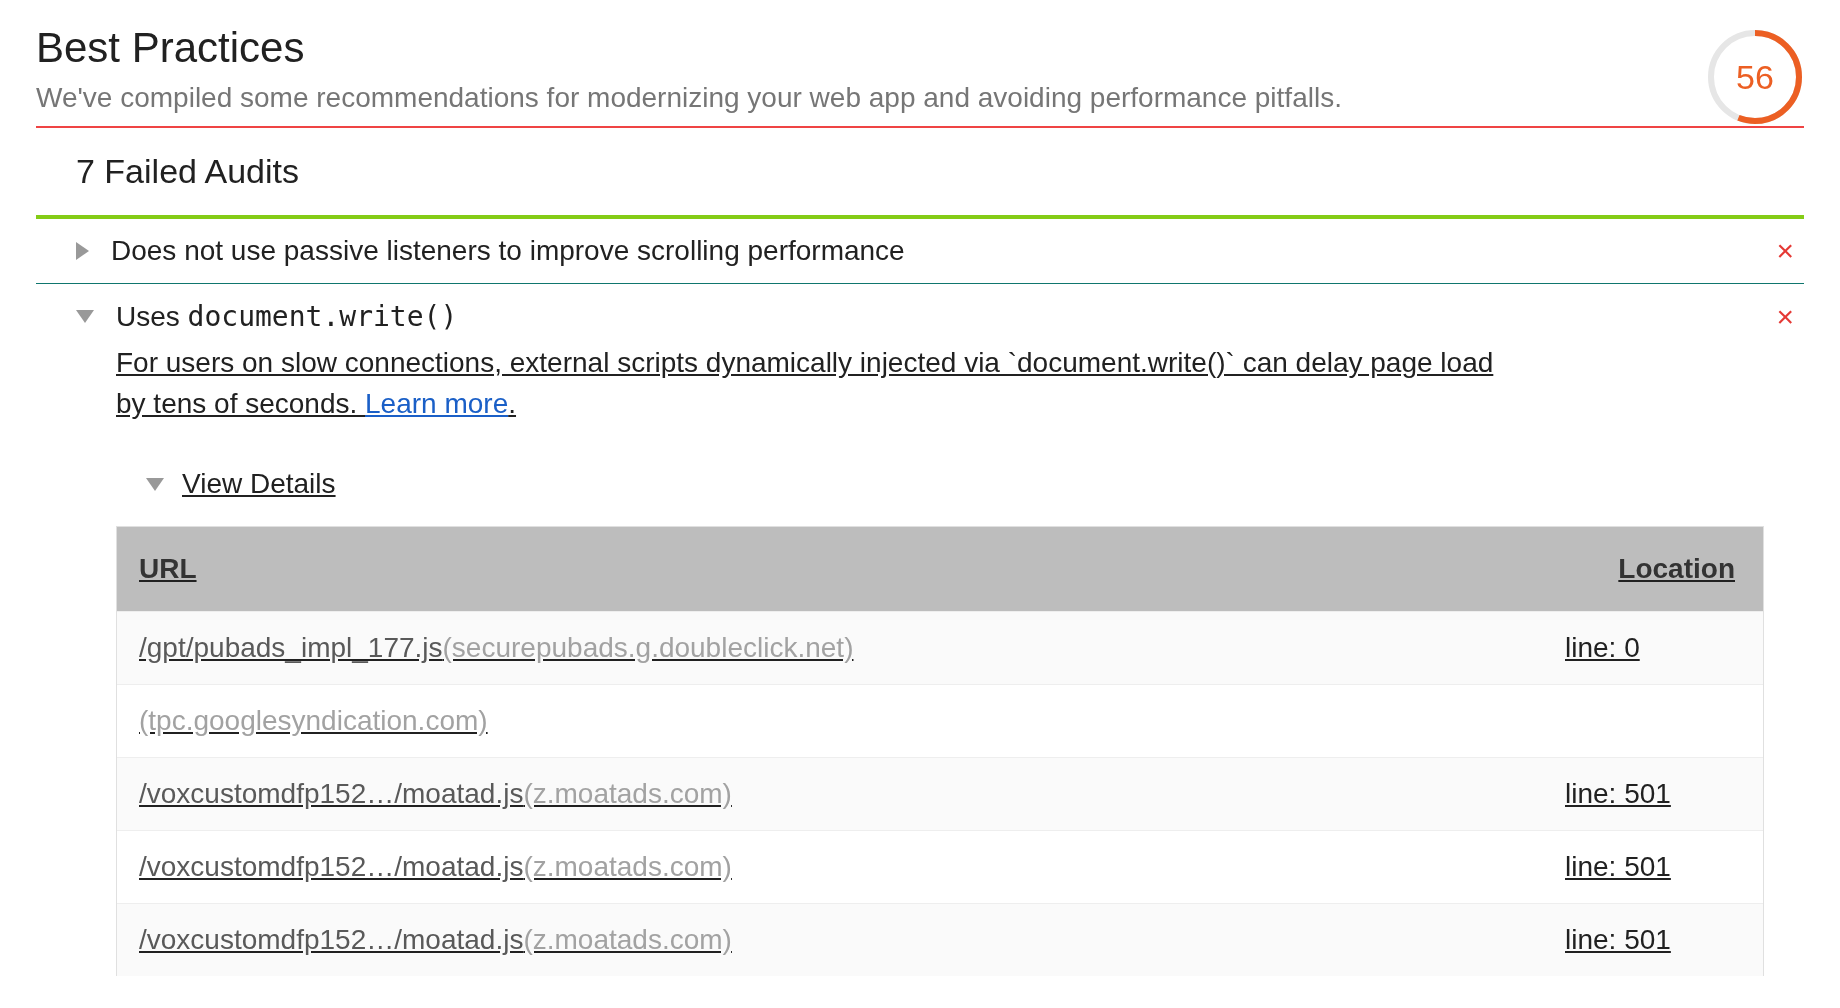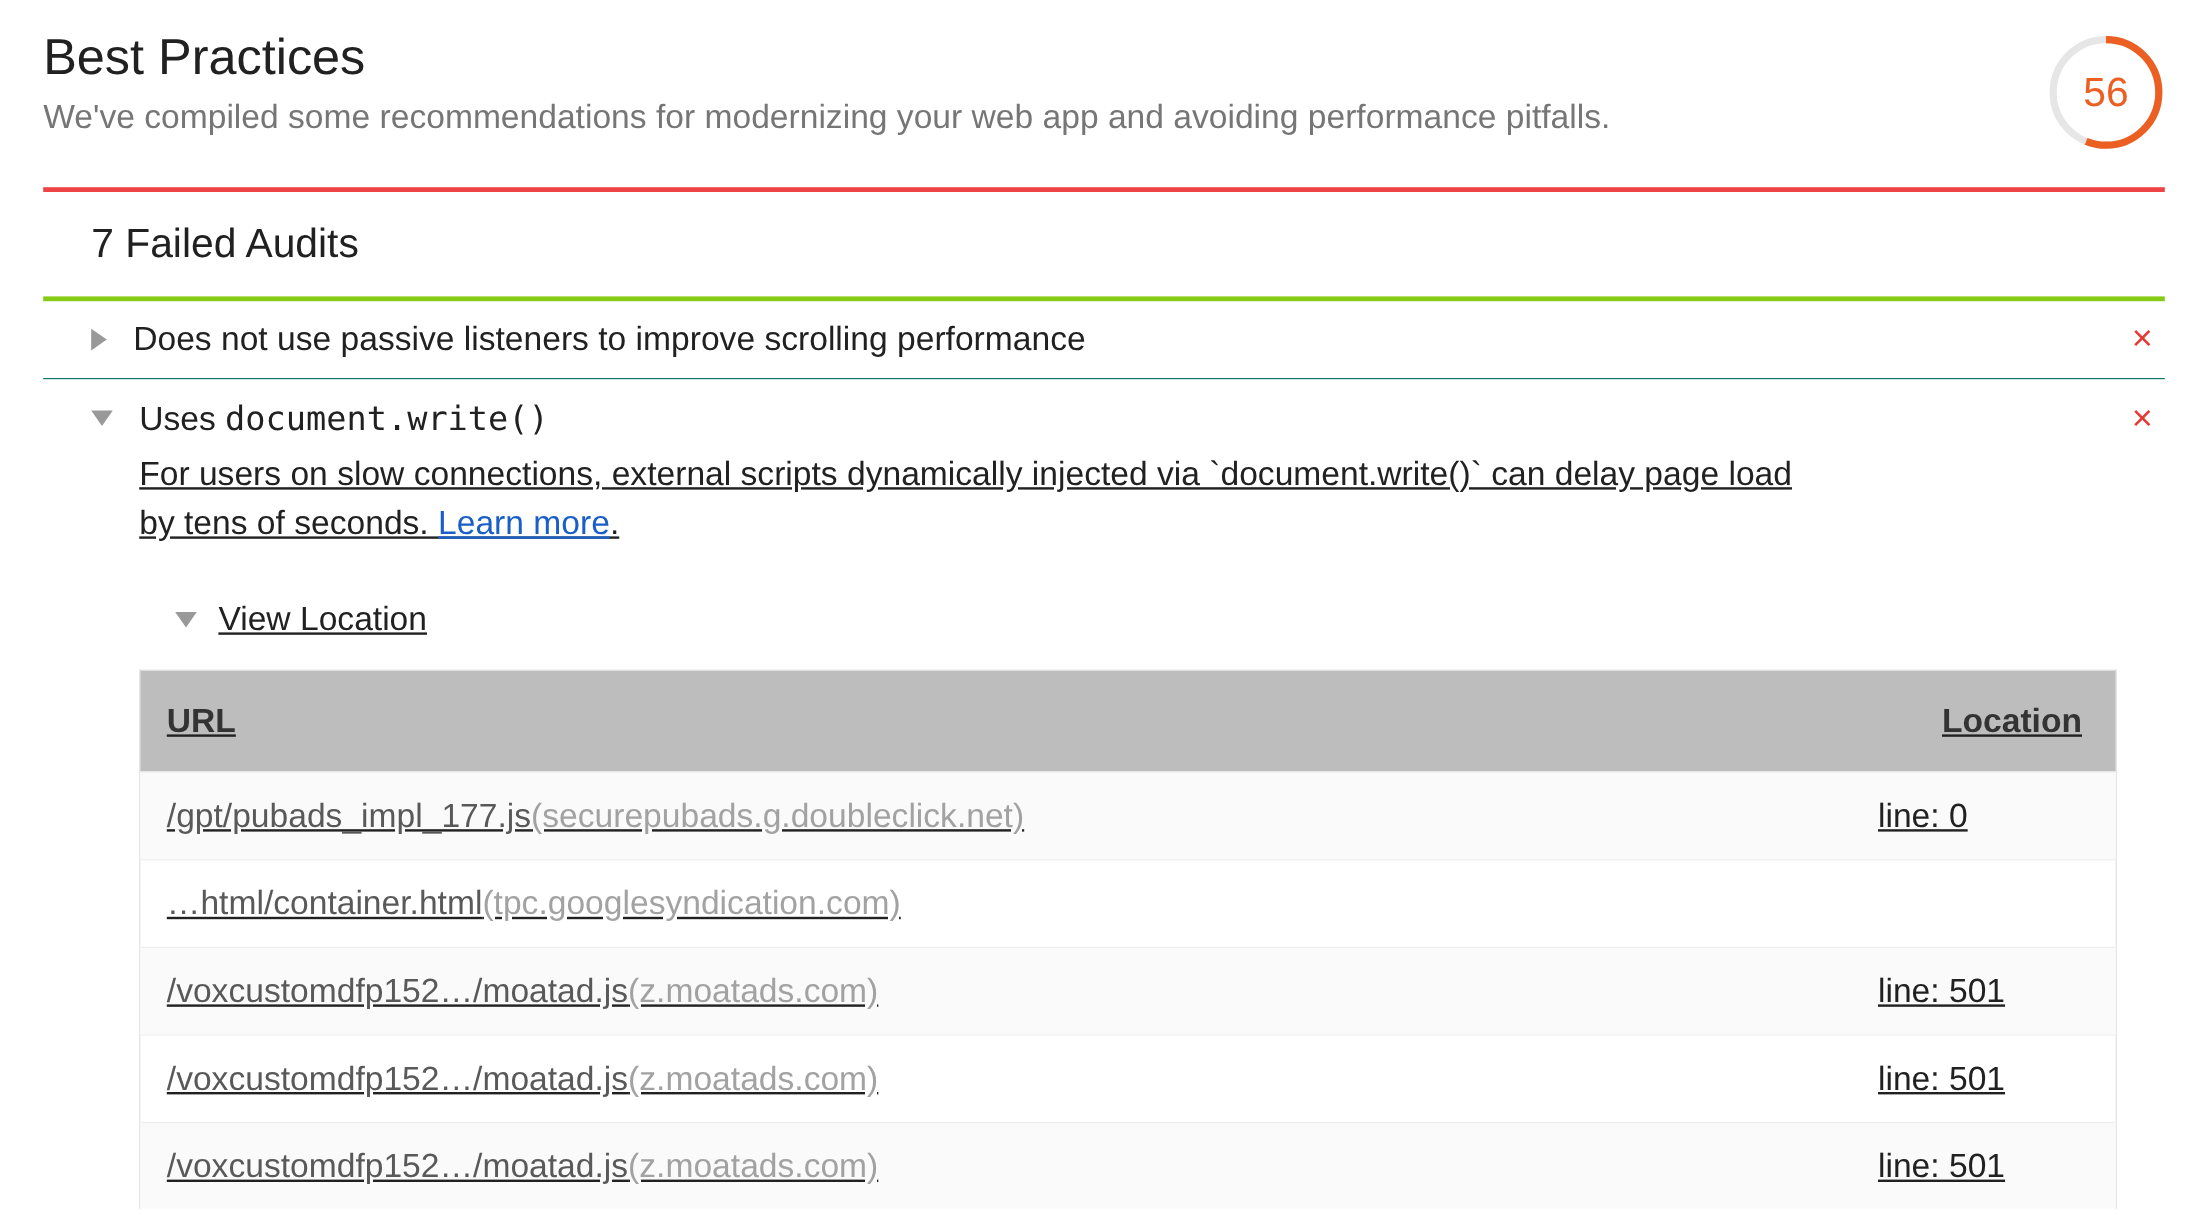--- a/index.html
+++ b/index.html
@@ -10,22 +10,21 @@
     width: 1840px;
     height: 1008px;
     overflow: hidden;
     font-size: 28px;
   }
   .container { padding: 24px 36px 0 36px; }
   .header-row {
     display: flex;
     align-items: flex-start;
     justify-content: space-between;
-    padding-bottom: 30px;
-    border-bottom: 4px solid #ef4444;
+    border-bottom: 2px solid #ef4444;
   }
   .header-text { flex: 1; padding-right: 40px; }
   .title {
     font-size: 42px;
     font-weight: 400;
     color: #212121;
     margin-bottom: 6px;
   }
   .subtitle {
     font-size: 28px;
@@ -185,40 +184,39 @@
       </div>
       <div class="fail-x">×</div>
     </div>
     <div class="audit-body">
       <div class="audit-desc">
         <span>For users on slow connections, external scripts dynamically injected via `document.write()` can delay page load by tens of seconds. </span><a class="learn-more">Learn more</a><span>.</span>
       </div>
 
       <div class="view-details">
         <div class="tri tri-down"></div>
-        <span>View Location</span>
+        <span>View Details</span>
       </div>
 
       <div class="details-table">
         <div class="details-head">
           <div class="col col-url">URL</div>
           <div class="col col-loc">Location</div>
         </div>
         <div class="details-row">
           <div class="col col-url">
               <span class="url-path">/gpt/pubads_impl_177.js</span>
               <span class="url-host">(securepubads.g.doubleclick.net)</span>
             </div>
           <div class="col col-loc">
               <span class="loc-val">line: 0</span>
             </div>
         </div>
         <div class="details-row">
           <div class="col col-url">
-              <span class="url-path">…html/container.html</span>
               <span class="url-host">(tpc.googlesyndication.com)</span>
             </div>
         </div>
         <div class="details-row">
           <div class="col col-url">
               <span class="url-path">/voxcustomdfp152…/moatad.js</span>
               <span class="url-host">(z.moatads.com)</span>
             </div>
           <div class="col col-loc">
               <span class="loc-val">line: 501</span>

